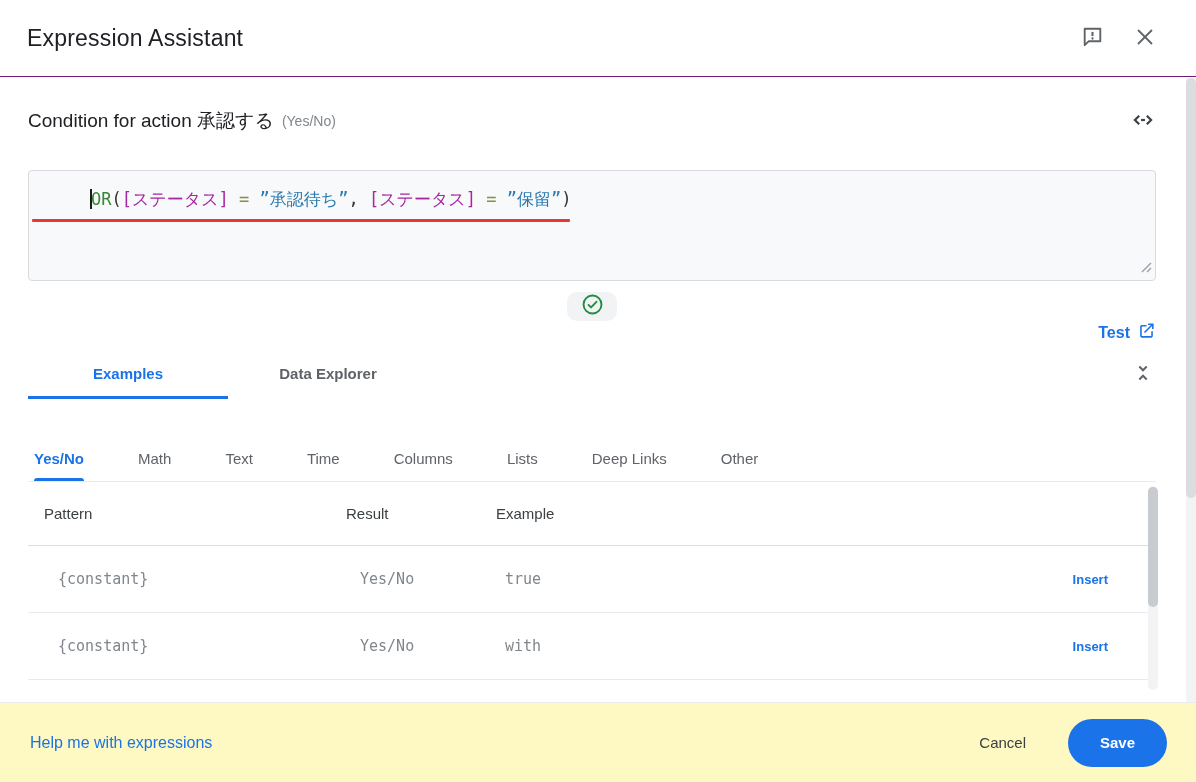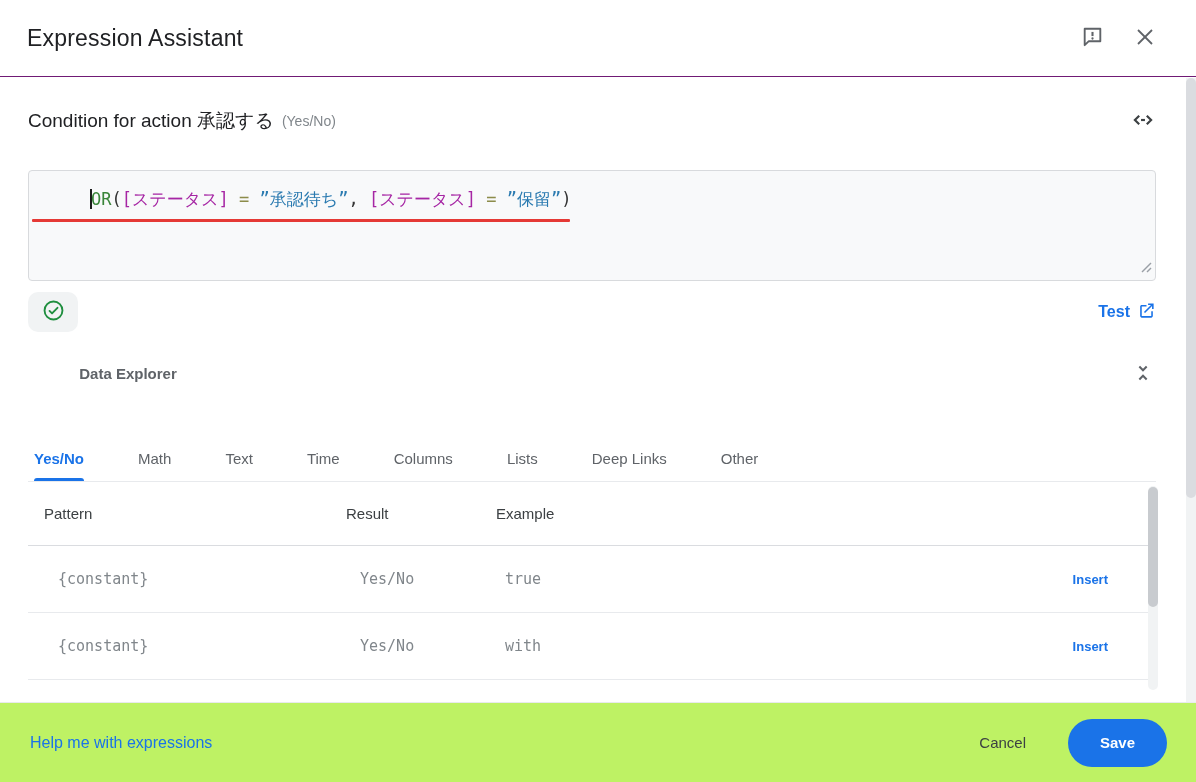--- a/index.html
+++ b/index.html
@@ -33,21 +33,21 @@
   .tok-keyword { color:var(--keyword); }
   .tok-plain { color:var(--plain); }
   .tok-column { color:var(--column); }
   .tok-operator { color:var(--operator); }
   .tok-string { color:var(--string); }
   .err-underline { position:absolute; left:3px; top:48px; height:3px; width:538px;
                    background:var(--error); border-radius:1px; }
   .resize-grip { position:absolute; right:3px; bottom:3px; color:#9aa0a6; }
 
   
-  .status-row { margin-top:11px; height:40px; display:flex; align-items:center; }
+  .status-row { margin-top:11px; height:40px; display:flex; align-items:center;flex-direction:column; }
   .check-chip { width:50px; height:40px; background:#f1f3f4; border-radius:10px;
                 display:flex; align-items:center; justify-content:center; color:var(--success); }
   .test-link { margin-left:auto; display:flex; align-items:center; gap:7px;
                color:var(--accent); font-size:16px; font-weight:bold; cursor:pointer;
                background:none; border:none; }
 
   
   .tabs-row { margin-top:18px; display:flex; align-items:stretch; height:49px; }
   .tab { width:200px; display:flex; align-items:center; justify-content:center;
          font-size:15px; font-weight:bold; color:#5f6368; cursor:pointer;
@@ -83,21 +83,21 @@
                   background:#f1f3f4; border-radius:5px; }
   .inner-thumb { position:absolute; top:1px; left:0; width:10px; height:120px;
                  background:#c8cbcf; border-radius:5px; }
   .outer-scroll { position:absolute; right:0; top:78px; width:10px; height:624px;
                   background:#f1f3f4; }
   .outer-thumb { position:absolute; top:0; left:0; width:10px; height:420px;
                  background:#dadce0; border-radius:6px; }
 
   
   .ftr { position:absolute; left:0; right:0; bottom:0; height:80px;
-         border-top:1px solid #e8eaed; background:#bef264;
+         border-top:1px solid #e8eaed; background:#fef9c3;
          display:flex; align-items:center; padding:0 29px 0 30px; }
   .help-link { color:var(--accent); font-size:16px; background:none; border:none; cursor:pointer; }
   .ftr-actions { margin-left:auto; display:flex; align-items:center; gap:34px; }
   .cancel-btn { font-size:15px; color:#3c4043; background:none; border:none; cursor:pointer; padding:10px 8px; }
   .save-btn { width:99px; height:48px; border-radius:24px; background:var(--accent);
               color:#fff; font-size:15px; font-weight:bold; border:none; cursor:pointer; }
 </style>
 </head>
 <body>
 
@@ -166,20 +166,21 @@
         <span>Test</span>
         <span>
           <svg width="19" height="19" viewBox="0 0 24 24" fill="currentColor">
             <path d="M18 19H6V7h6V5H6c-1.1 0-2 .9-2 2v12c0 1.1.9 2 2 2h12c1.1 0 2-.9 2-2v-6h-2v6zM14 3v2h3.59l-8.83 8.83 1.41 1.41L19 6.41V10h2V3h-7z"></path>
           </svg>
         </span>
       </button>
     </div>
 
     <div class="tabs-row">
+      <button class="tab active">Examples</button>
       <button class="tab">Data Explorer</button>
       <button class="icon-btn fold-btn">
         <span>
           <svg width="22" height="30" viewBox="0 0 24 30" fill="none" stroke="currentColor" stroke-width="2.2">
             <path d="M8 8 l4 4 4 -4"></path>
             <path d="M8 22 l4 -4 4 4"></path>
           </svg>
         </span>
       </button>
     </div>

